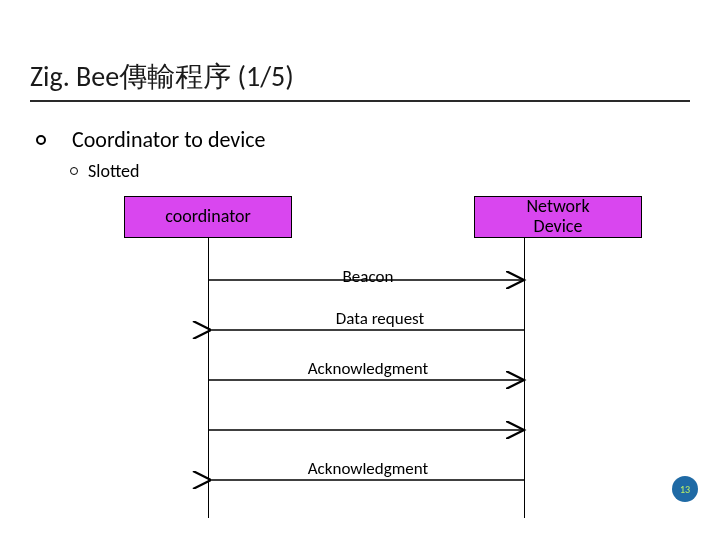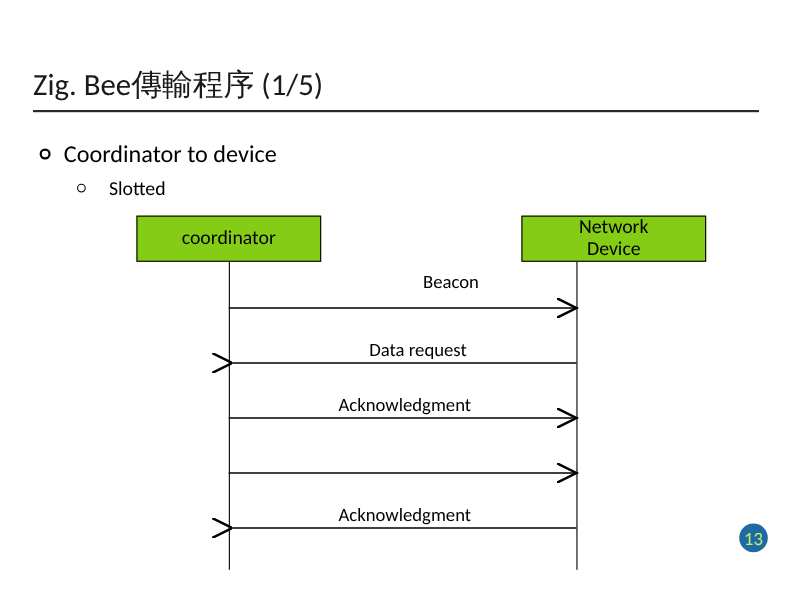--- a/index.html
+++ b/index.html
@@ -37,38 +37,38 @@
   }
 
   
   .bullet-1 {
     position: absolute;
     left: 36px;
     top: 126px;
     font-size: 22px;
     display: flex;
     align-items: center;
+    gap: 14px;
   }
   .bullet-1 .dot {
     width: 10px;
     height: 10px;
     border: 2px solid #000;
     border-radius: 50%;
     margin-right: 12px;
     display: inline-block;
     box-sizing: border-box;
   }
   .bullet-2 {
     position: absolute;
     left: 70px;
     top: 160px;
     font-size: 18px;
     display: flex;
     align-items: center;
-    gap: 11px;
   }
   .bullet-2 .dot {
     width: 8px;
     height: 8px;
     border: 1.5px solid #000;
     border-radius: 50%;
     margin-right: 10px;
     display: inline-block;
     box-sizing: border-box;
   }
@@ -78,21 +78,21 @@
     position: absolute;
     left: 0;
     top: 190px;
     width: 720px;
     height: 340px;
   }
 
   .node {
     position: absolute;
     border: 1.5px solid #000;
-    background: #84cc16;
+    background: #d946ef;
     font-size: 18px;
     display: flex;
     align-items: center;
     justify-content: center;
     text-align: center;
     line-height: 1.1;
     box-sizing: border-box;
   }
 
   
@@ -115,21 +115,21 @@
   
   .page-badge {
     position: absolute;
     right: 22px;
     bottom: 38px;
     width: 26px;
     height: 26px;
     border-radius: 50%;
     background: #1f6aa5;
     color: #bef264;
-    font-size: 17px;
+    font-size: 10px;
     display: flex;
     align-items: center;
     justify-content: center;
   }
 
   
   svg.arrows {
     position: absolute;
     left: 0;
     top: 0;
@@ -173,21 +173,21 @@
         </marker>
       </defs>
 
       <line x1="208" y1="90" x2="524" y2="90" stroke="#000" stroke-width="1.5" marker-end="url(#ah-right)"></line>
       <line x1="524" y1="140" x2="208" y2="140" stroke="#000" stroke-width="1.5" marker-end="url(#ah-left)"></line>
       <line x1="208" y1="190" x2="524" y2="190" stroke="#000" stroke-width="1.5" marker-end="url(#ah-right)"></line>
       <line x1="208" y1="240" x2="524" y2="240" stroke="#000" stroke-width="1.5" marker-end="url(#ah-right)"></line>
       <line x1="524" y1="290" x2="208" y2="290" stroke="#000" stroke-width="1.5" marker-end="url(#ah-left)"></line>
     </svg>
 
-    <div class="msg-label" style="top:56px;padding-left:42px;">Beacon</div>
+    <div class="msg-label" style="top:76px;">Beacon</div>
     <div class="msg-label" style="top:118px;margin-left:12px;">Data request</div>
     <div class="msg-label" style="top:168px;">Acknowledgment</div>
     <div class="msg-label" style="top:268px;">Acknowledgment</div>
 
   </div>
 
   <div class="page-badge">13</div>
 
 </div>
 

